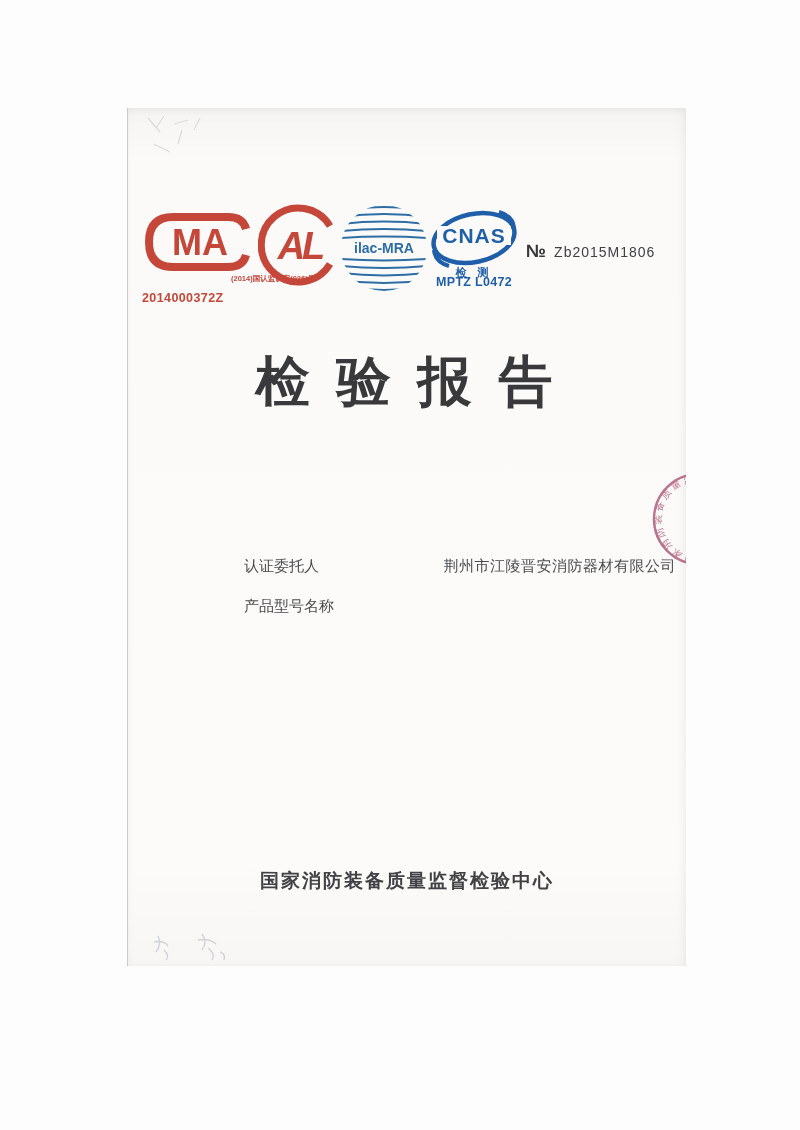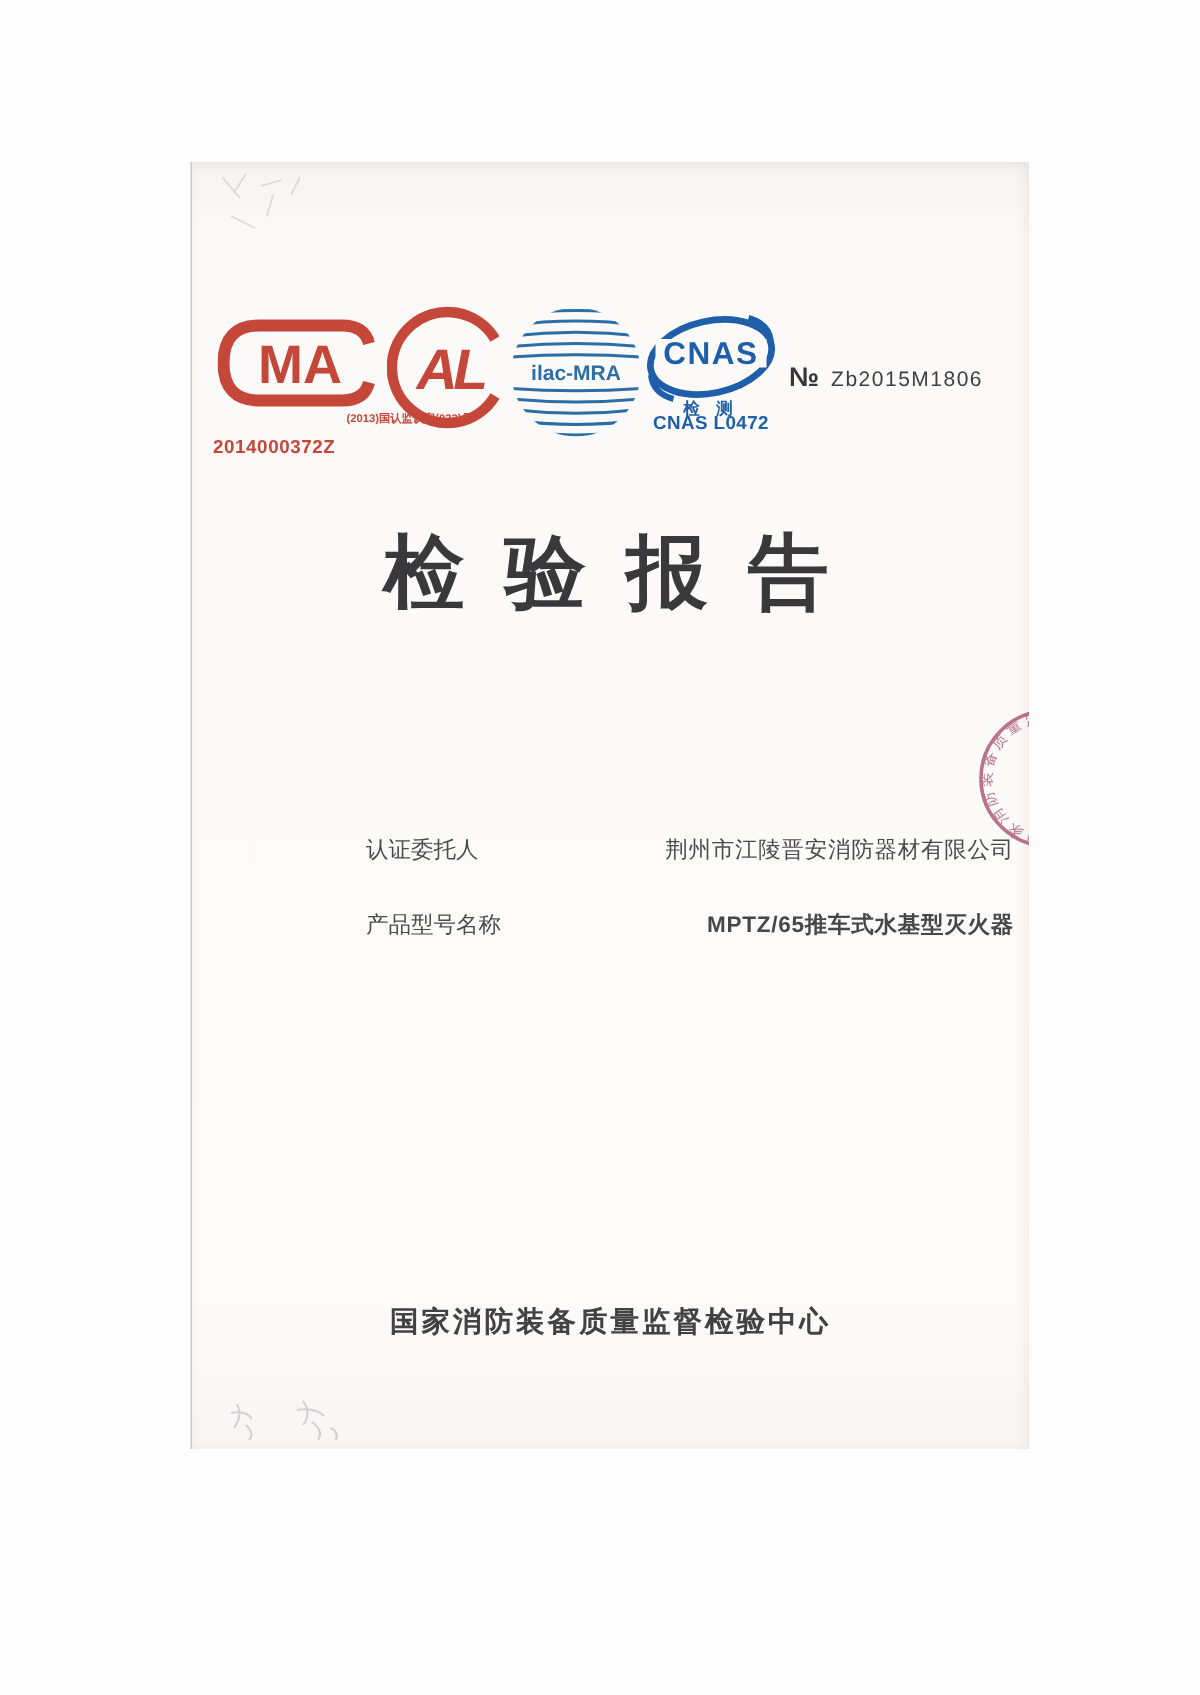--- a/index.html
+++ b/index.html
@@ -31,21 +31,21 @@
 
   
   .title {
     position:absolute; left:0; top:238px; width:100%;
     text-align:center; font-size:54px; font-weight:700; color:#39393c;
     letter-spacing:6px; white-space:pre;
   }
 
   
   .field-row { position:absolute; left:0; width:100%; height:22px; font-size:15px; color:#4b4b4e; }
-  .row-0 { top:449px; } .row-1 { top:499px; } .row-2 { top:529px; }
+  .row-0 { top:449px; } .row-1 { top:489px; } .row-2 { top:529px; }
   .field-label { position:absolute; left:116px; width:100px; white-space:pre; }
   .field-value { position:absolute; left:213px; right:10px; white-space:nowrap; letter-spacing:0.5px;text-align:right; }
   .row-1 .field-value { font-weight:600; color:#47474b; }
 
   
   .footer-org {
     position:absolute; left:0; top:760px; width:100%;
     text-align:center; font-size:19px; font-weight:700; color:#424245; letter-spacing:2px;
   }
 
@@ -67,21 +67,21 @@
     <svg class="logo-svg cma-svg" viewBox="0 0 106 60">
       <path d="M101,17 Q98,5 83,5 H28 Q4,5 4,30 Q4,55 28,55 H83 Q98,55 101,43" fill="none" stroke="#c5473a" stroke-width="8" stroke-linecap="butt"></path>
       <text x="55" y="43" text-anchor="middle" font-size="36" font-weight="bold" font-family="Liberation Sans, sans-serif" fill="#c5473a">MA</text>
     </svg>
     <div class="cma-cert">2014000372Z</div>
 
     <svg class="logo-svg cal-svg" viewBox="0 0 82 84">
       <path d="M72,23 A37,37 0 1 0 72,61" fill="none" stroke="#c5473a" stroke-width="7"></path>
       <text x="42" y="56" text-anchor="middle" font-size="38" font-weight="bold" font-style="italic" font-family="Liberation Sans, sans-serif" fill="#c5473a" letter-spacing="-3">AL</text>
     </svg>
-    <div class="cal-cert">(2013)国认监认字(022)号</div>
+    <div class="cal-cert">(2014)国认监认字(036)号</div>
 
     <svg class="logo-svg ilac-svg" viewBox="0 0 88 92">
       <defs>
           <clipPath id="ilacClip">
             <circle cx="44" cy="46" r="43"></circle>
           </clipPath>
         </defs>
       <g clip-path="url(#ilacClip)" stroke="#2e6ea6" stroke-width="2" fill="none">
         <path d="M0,8  Q44,2 88,8"></path>
         <path d="M0,15 Q44,9 88,15"></path>
@@ -100,21 +100,21 @@
 
     <svg class="logo-svg cnas-svg" viewBox="0 0 90 62">
       <g transform="rotate(-12 45 30)">
         <ellipse cx="45" cy="30" rx="41" ry="24" fill="none" stroke="#1f5fa9" stroke-width="4.5"></ellipse>
       </g>
       <rect x="8" y="18" width="74" height="19" fill="#fbfaf8"></rect>
       <path d="M70,4 Q84,8 85,20 M20,58 Q6,54 5,42" fill="none" stroke="#1f5fa9" stroke-width="4"></path>
       <text x="45" y="34.5" text-anchor="middle" font-size="21" font-weight="bold" font-family="Liberation Sans, sans-serif" fill="#1f5fa9" letter-spacing="1">CNAS</text>
     </svg>
     <div class="cnas-sub1">检 测</div>
-    <div class="cnas-cert">CNAS L0472</div>
+    <div class="cnas-cert">MPTZ L0472</div>
 
     <div class="report-no">
       <span class="no-label">№</span><span class="no-value">Zb2015M1806</span>
     </div>
 
     <div class="title">检 验 报 告</div>
 
     <svg class="stamp-svg" viewBox="0 0 130 130">
       <circle cx="65" cy="65" r="45" fill="none" stroke="#b2617e" stroke-width="2.4"></circle>
       <defs>
@@ -124,21 +124,20 @@
         <textPath href="#stampArc" startOffset="4">国家消防装备质量监督检验中心</textPath>
       </text>
     </svg>
 
     <div class="field-row row-0">
       <span class="field-label">认证委托人</span>
       <span class="field-value">荆州市江陵晋安消防器材有限公司</span>
     </div>
     <div class="field-row row-1">
       <span class="field-label">产品型号名称</span>
-      <span class="field-value">MPTZ/65推车式水基型灭火器</span>
     </div>
 
     <div class="footer-org">国家消防装备质量监督检验中心</div>
 
     <svg class="scribble-svg" viewBox="0 0 130 42">
       <path d="M14,10 Q18,18 12,26 M10,16 Q20,14 24,20 M20,24 Q26,30 22,34" stroke="#b9b9c2" stroke-width="1.4" fill="none"></path>
       <path d="M58,8 Q64,16 58,24 M54,14 Q66,12 72,18 M64,22 Q72,28 68,34 M76,26 Q82,28 80,34" stroke="#b9b9c2" stroke-width="1.4" fill="none"></path>
     </svg>
 
   </div>

